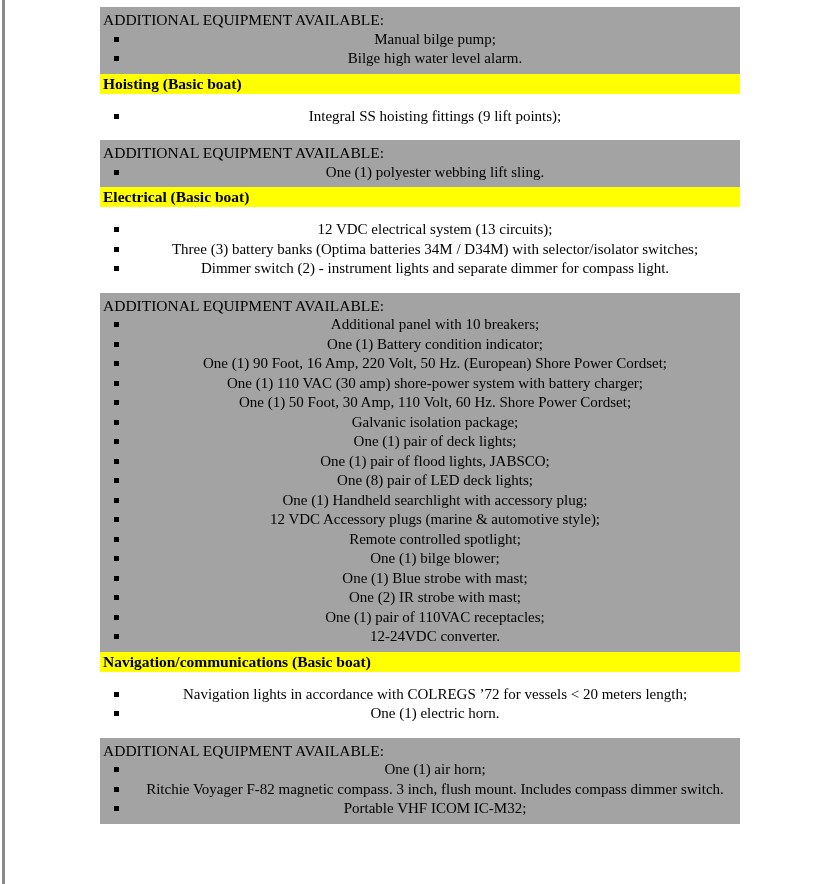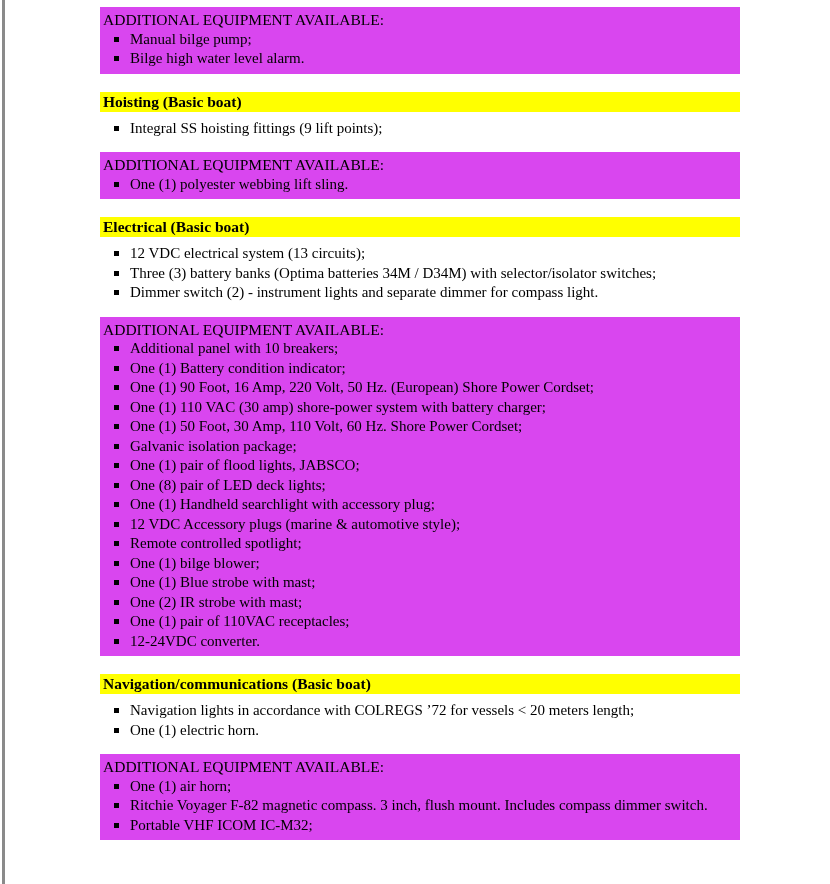--- a/index.html
+++ b/index.html
@@ -28,45 +28,45 @@
     height: 884px;
     background: #8a8a8a;
   }
   .content {
     position: absolute;
     left: 100px;
     top: 7px;
     width: 640px;
   }
   .peach-block {
-    background: #d946ef;
+    background: #a3a3a3;
     padding: 3px 0 5px 0;
-    margin-bottom: 18px;
   }
   .block-header {
     font-size: 15.5px;
     line-height: 19.5px;
     padding-left: 3px;
   }
   .basic-section {
     margin-bottom: 14px;
   }
   .yellow-heading {
     background: #ffff00;
     font-weight: bold;
     font-size: 15.5px;
     line-height: 18px;
     padding: 1px 7px 1px 3px;
-    margin-bottom: 7px;
+    margin-bottom: 13px;
   }
   .bullet-row {
     position: relative;
     padding-left: 30px;
     font-size: 15px;
     line-height: 19.5px;
+    text-align: center;
   }
   .bullet {
     position: absolute;
     left: 14px;
     top: 7px;
     width: 5px;
     height: 5px;
     background: #000000;
   }
 </style>
@@ -96,20 +96,21 @@
         <div class="bullet-row"><span class="bullet"></span><span class="bullet-text">Dimmer switch (2) - instrument lights and separate dimmer for compass light.</span></div>
       </div>
       <div class="peach-block">
         <div class="block-header">ADDITIONAL EQUIPMENT AVAILABLE:</div>
         <div class="bullet-row"><span class="bullet"></span><span class="bullet-text">Additional panel with 10 breakers;</span></div>
         <div class="bullet-row"><span class="bullet"></span><span class="bullet-text">One (1) Battery condition indicator;</span></div>
         <div class="bullet-row"><span class="bullet"></span><span class="bullet-text">One (1) 90 Foot, 16 Amp, 220 Volt, 50 Hz. (European) Shore Power Cordset;</span></div>
         <div class="bullet-row"><span class="bullet"></span><span class="bullet-text">One (1) 110 VAC (30 amp) shore-power system with battery charger;</span></div>
         <div class="bullet-row"><span class="bullet"></span><span class="bullet-text">One (1) 50 Foot, 30 Amp, 110 Volt, 60 Hz. Shore Power Cordset;</span></div>
         <div class="bullet-row"><span class="bullet"></span><span class="bullet-text">Galvanic isolation package;</span></div>
+        <div class="bullet-row"><span class="bullet"></span><span class="bullet-text">One (1) pair of deck lights;</span></div>
         <div class="bullet-row"><span class="bullet"></span><span class="bullet-text">One (1) pair of flood lights, JABSCO;</span></div>
         <div class="bullet-row"><span class="bullet"></span><span class="bullet-text">One (8) pair of LED deck lights;</span></div>
         <div class="bullet-row"><span class="bullet"></span><span class="bullet-text">One (1) Handheld searchlight with accessory plug;</span></div>
         <div class="bullet-row"><span class="bullet"></span><span class="bullet-text">12 VDC Accessory plugs (marine &amp; automotive style);</span></div>
         <div class="bullet-row"><span class="bullet"></span><span class="bullet-text">Remote controlled spotlight;</span></div>
         <div class="bullet-row"><span class="bullet"></span><span class="bullet-text">One (1) bilge blower;</span></div>
         <div class="bullet-row"><span class="bullet"></span><span class="bullet-text">One (1) Blue strobe with mast;</span></div>
         <div class="bullet-row"><span class="bullet"></span><span class="bullet-text">One (2) IR strobe with mast;</span></div>
         <div class="bullet-row"><span class="bullet"></span><span class="bullet-text">One (1) pair of 110VAC receptacles;</span></div>
         <div class="bullet-row"><span class="bullet"></span><span class="bullet-text">12-24VDC converter.</span></div>

